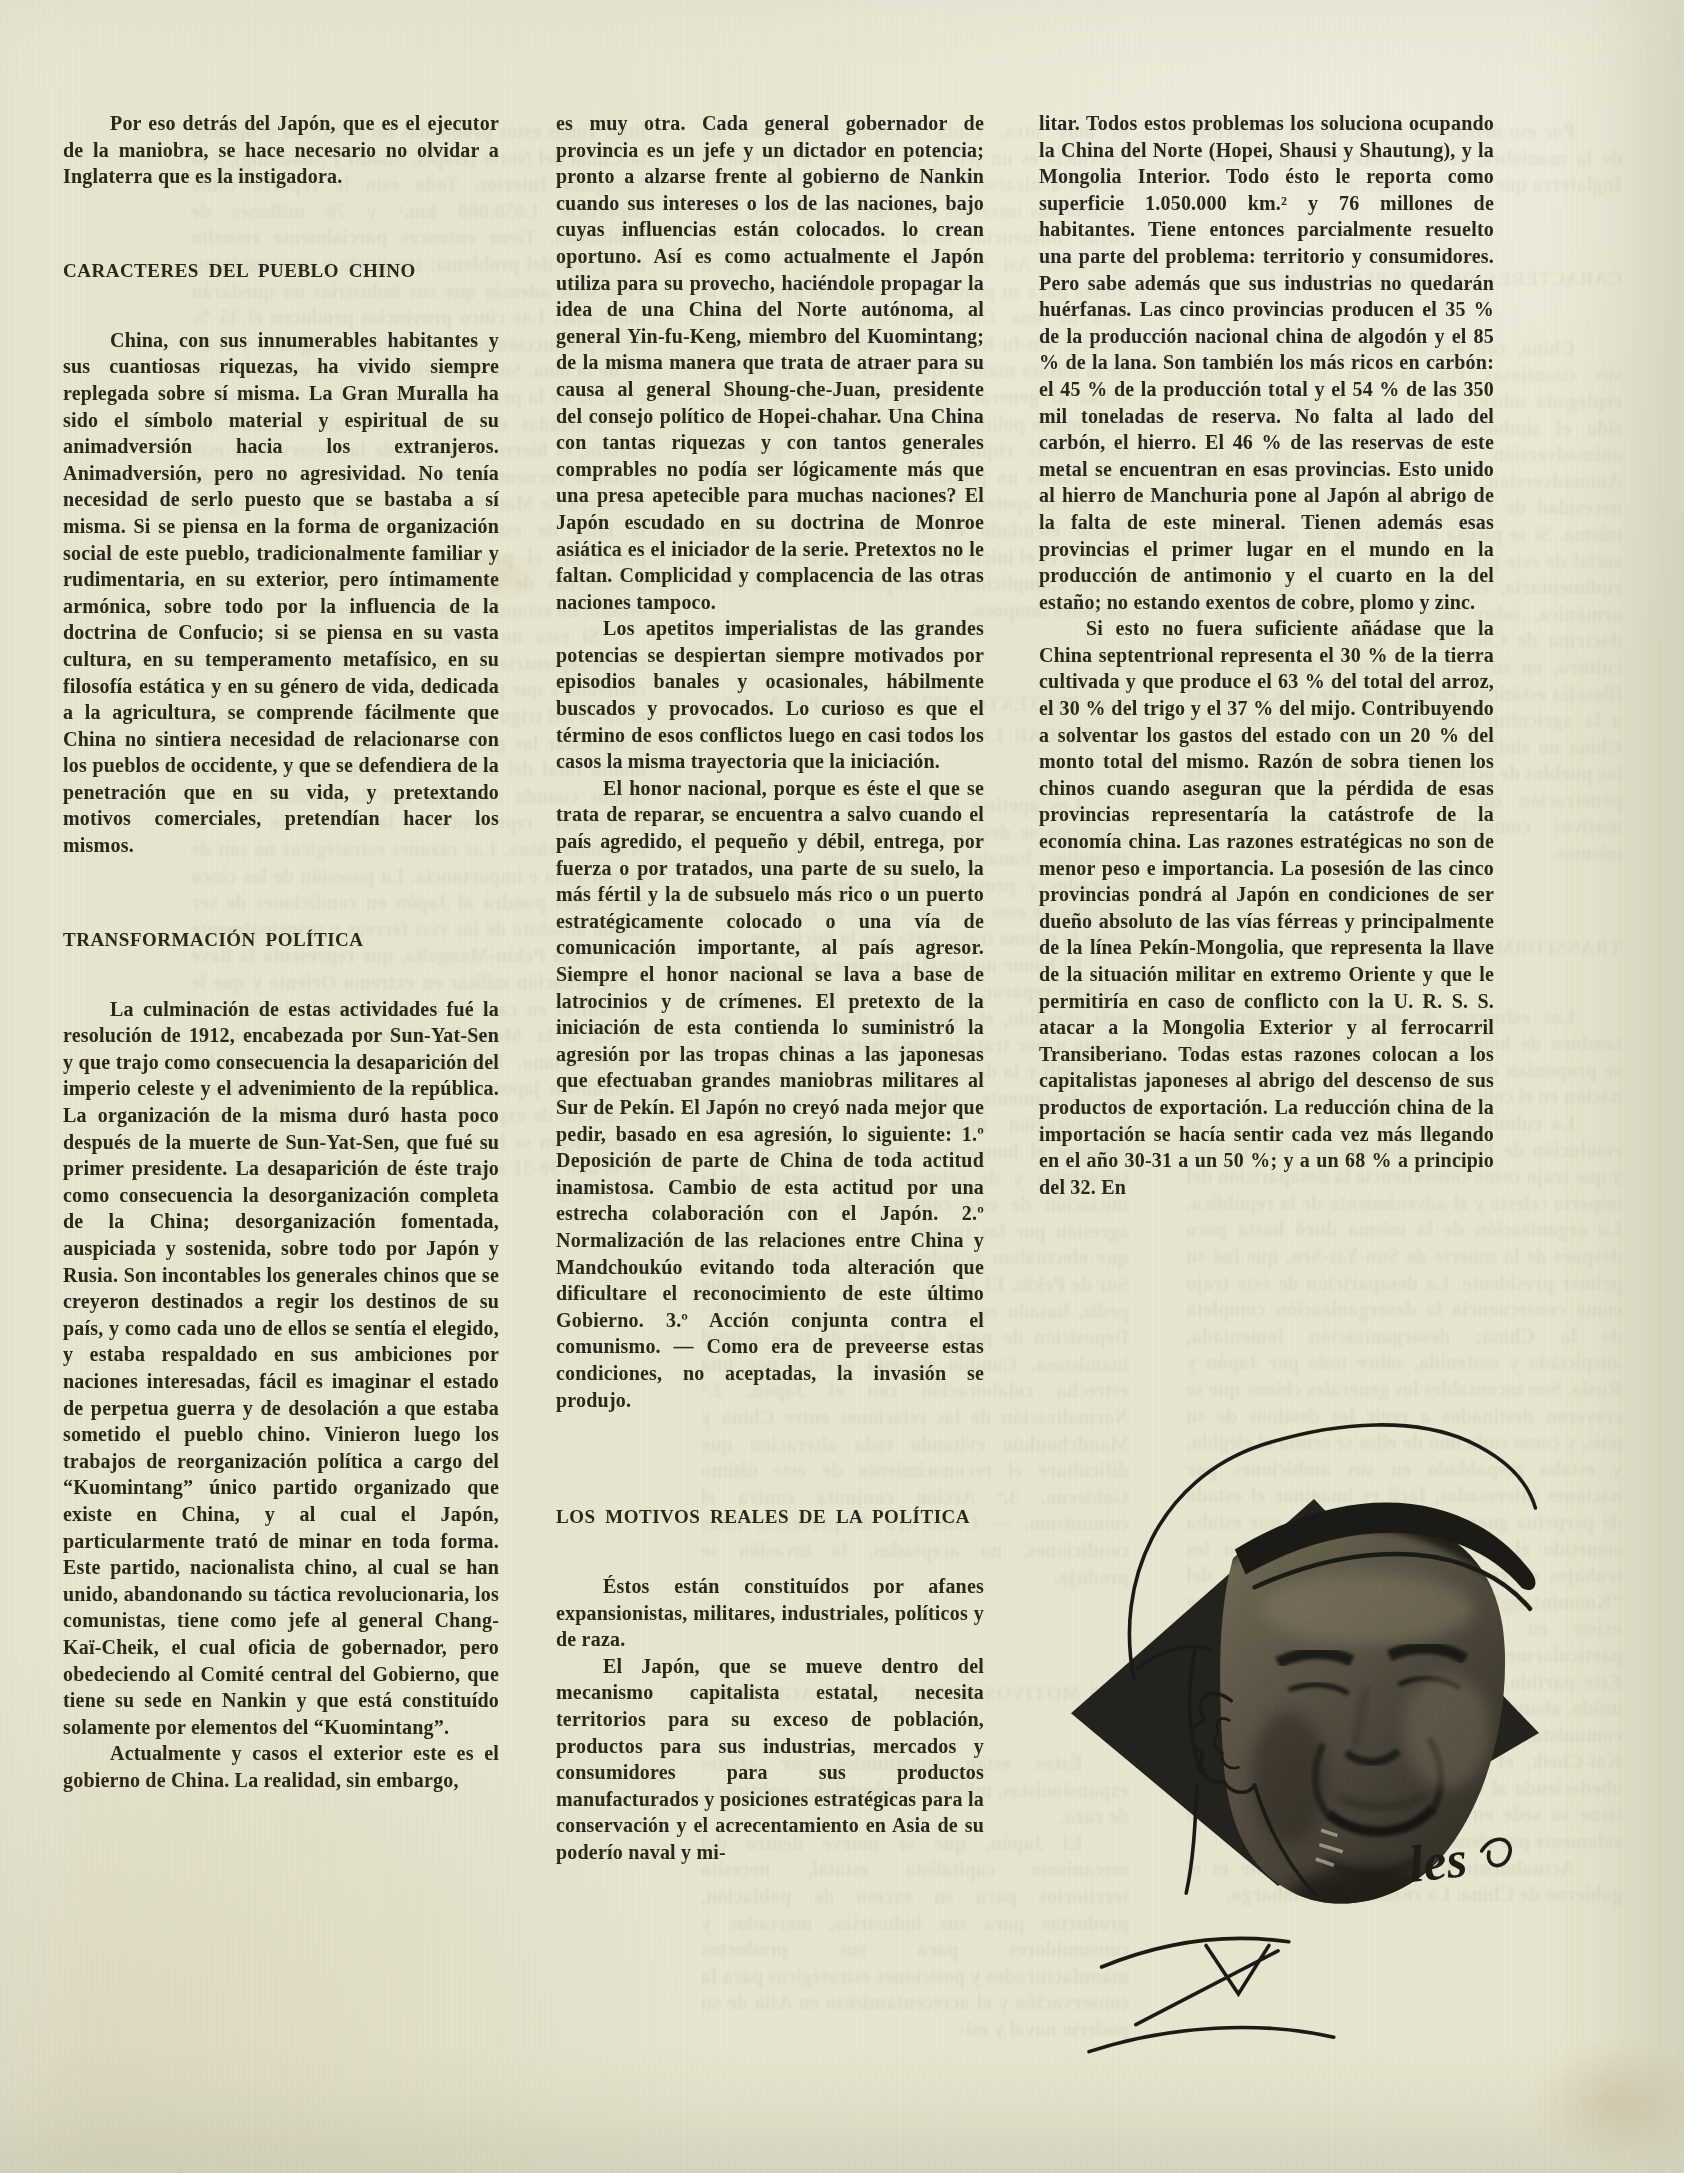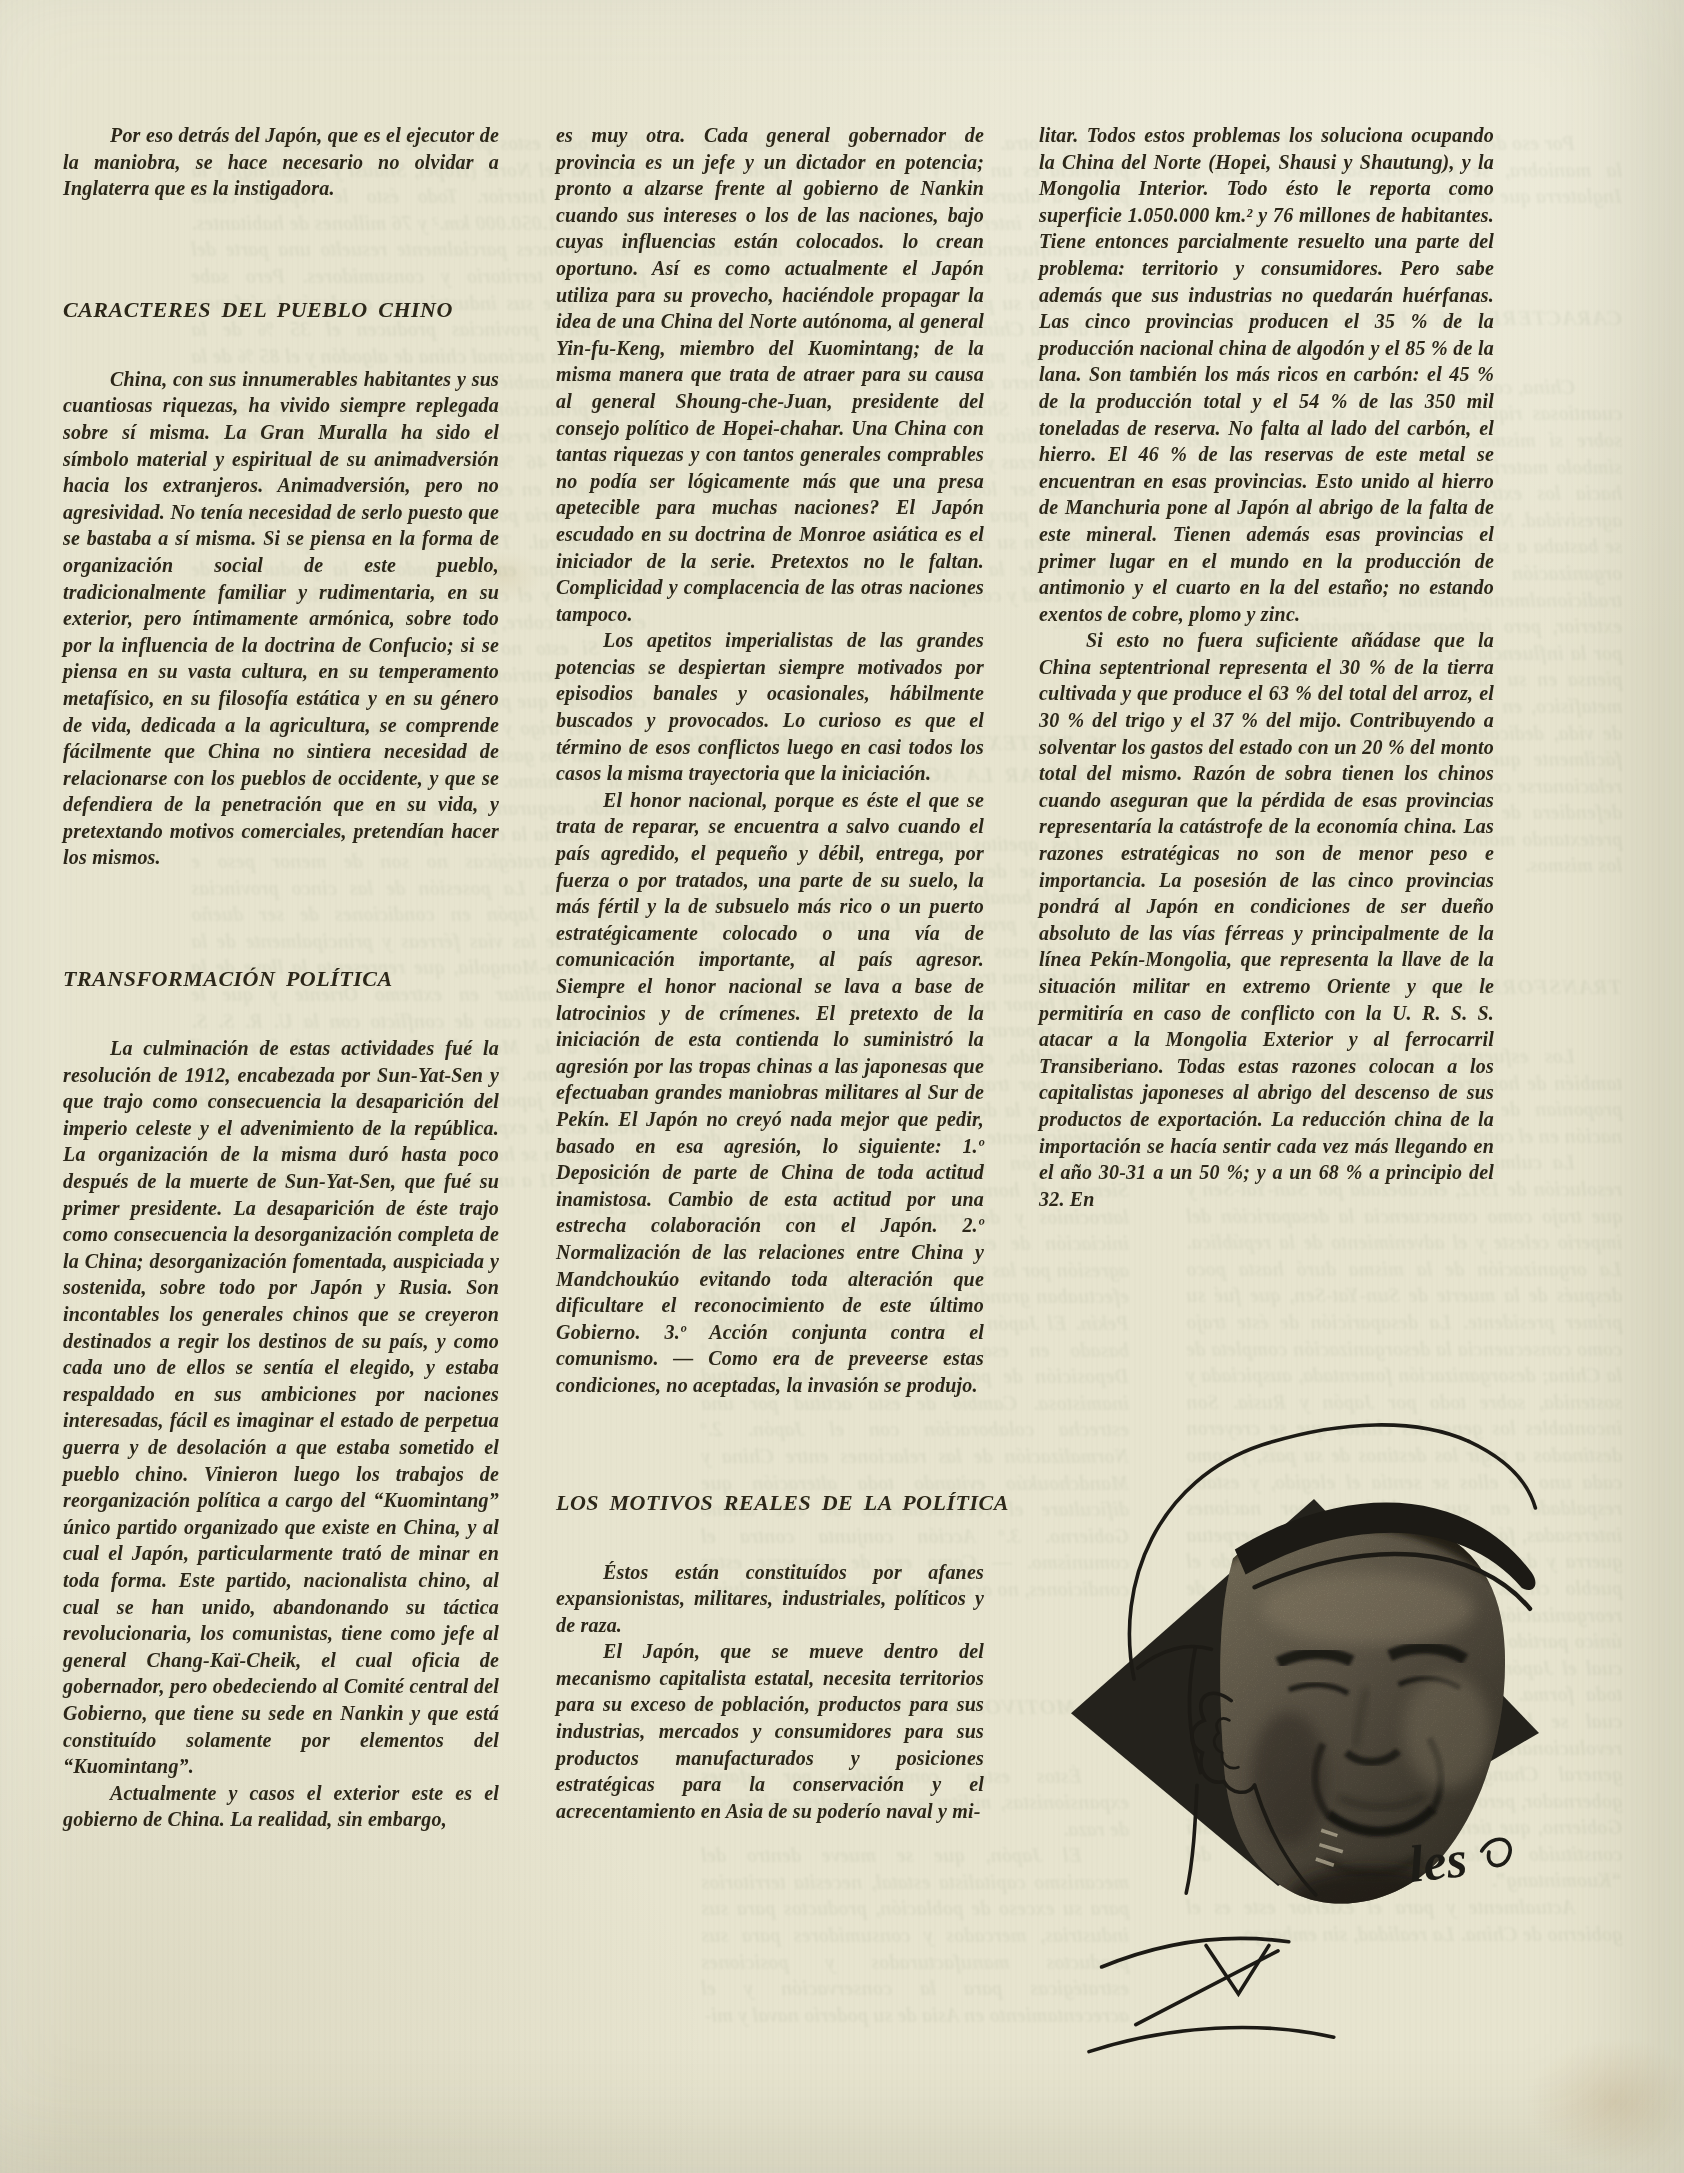--- a/index.html
+++ b/index.html
@@ -16,36 +16,36 @@
       radial-gradient(1260px 810px at 80% 8%, rgba(255,255,250,.28), transparent 65%),
       radial-gradient(900px 630px at 5% 95%, rgba(120,110,70,.10), transparent 70%),
       repeating-linear-gradient(90deg, rgba(60,55,30,.012) 0 1.8px, transparent 1.8px 5.4px),
       #e7e4cf;
   }
   .page::after{
     content:"";position:absolute;inset:0;pointer-events:none;
     box-shadow:inset -41px -31px 99px rgba(90,84,55,.16), inset 23.4px 18px 81px rgba(255,255,246,.22);
   }
   .columns-layer{position:absolute;inset:0;}
-  .column{position:absolute;top:122px;font-style:italic;}
+  .column{position:absolute;top:110px;}
   .col-1{left:63px;width:436px;}
   .col-2{left:556px;width:428px;}
   .col-3{left:1039px;width:455px;}
   .para{
     margin:0;
     font-weight:700;
     font-size:20px;
     line-height:26.6px;
     letter-spacing:0.2px;
     text-align:justify;
   }
   .para.indent{text-indent:47px;}
   .heading{
-    margin:92px 0 40px;
-    font-size:22px;
+    margin:65px 0 40px;
+    font-size:19px;
     line-height:32px;
     font-weight:700;
     letter-spacing:0.5px;
     word-spacing:4.5px;
     white-space:nowrap;
   }
   .heading.space-large{margin-top:88px;}
   .hline{display:block;}
   .hcont{padding-left:32px;}
   

